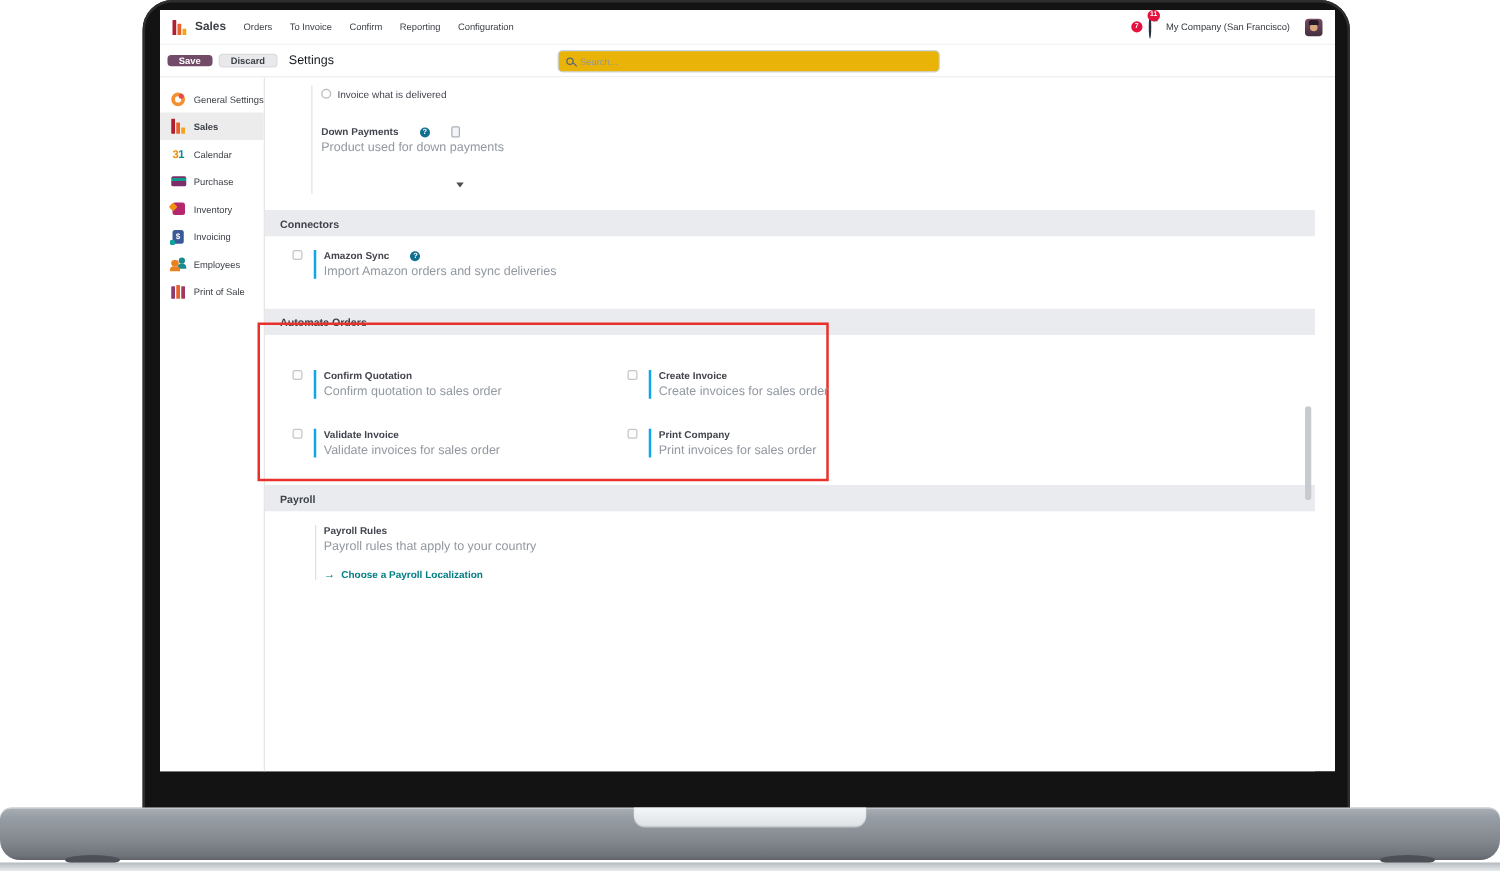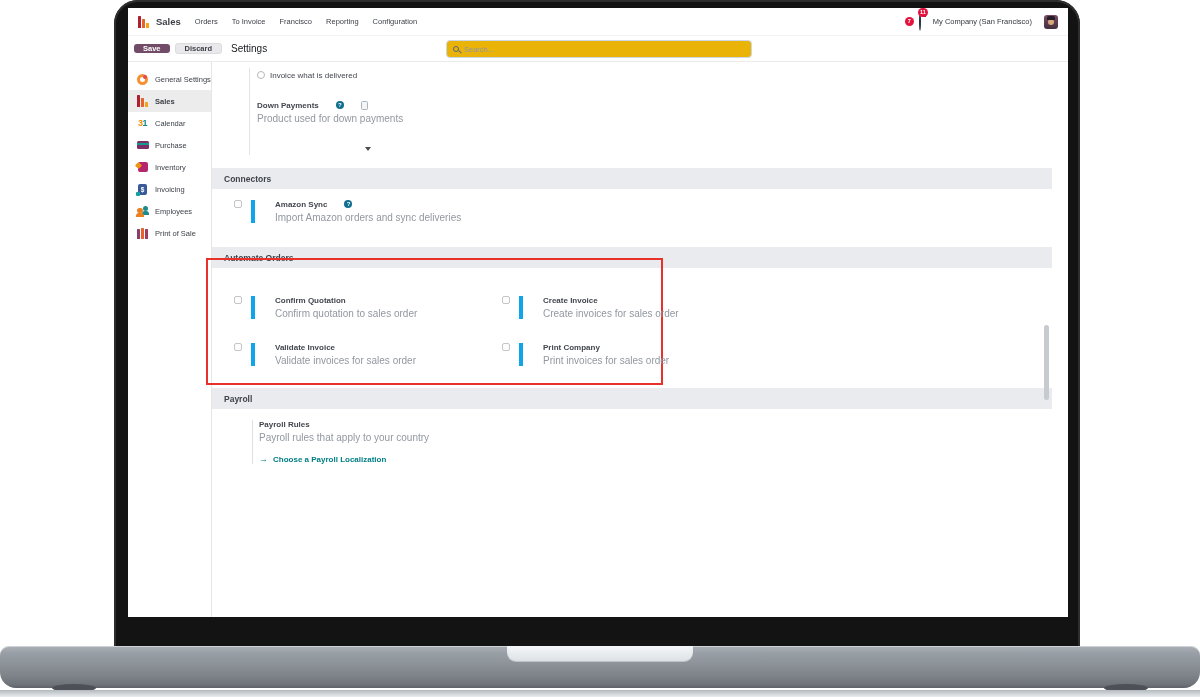--- a/index.html
+++ b/index.html
@@ -99,31 +99,31 @@
   .emp .p1b { position:absolute; left:0; top:7.5px; width:8px; height:4.5px; background:#e8821e; border-radius:3px 3px 0 0; }
   .pos { display:flex; align-items:flex-end; gap:1px; }
   .pos i { display:block; width:3px; height:10px; border-radius:.5px; }
   .pos .s1 { background:#8e3b6e; } .pos .s2 { background:#e8632c; height:11px; } .pos .s3 { background:#a03b5e; }
 
   .content { position:relative; width:840px; height:100%; background:#fff; }
 
   .section-header { position:absolute; left:0; width:840px; height:21px; background:#e9ebee;
     display:flex; align-items:center; padding-left:12px;
     font-size:8.5px; font-weight:bold; color:#3f434b; }
-  .setting-label { font-size:8px; font-weight:bold; color:#43464e; display:flex; align-items:flex-start; gap:17px; }
+  .setting-label { font-size:8px; font-weight:bold; color:#43464e; display:flex; align-items:flex-end; gap:17px; }
   .setting-desc { font-size:10px; color:#9298a0; margin-top:3px; }
   .checkbox { width:8px; height:8px; border:1px solid #c6c6c6; border-radius:2px; background:#fcfcfc;
     display:inline-block; flex:none; cursor:pointer; }
   .radio { width:8px; height:8px; border:1px solid #b8b8b8; border-radius:50%; background:#fff;
     display:inline-block; flex:none; cursor:pointer; }
   .help-dot { width:8px; height:8px; border-radius:50%; background:#0e6f8e; color:#fff;
     font-size:6px; font-weight:bold; display:inline-flex; align-items:center; justify-content:center; cursor:pointer; }
   .doc-icon { width:7px; height:9px; border:1px solid #aab2ba; border-radius:1.5px; background:#f3f5f7;
     display:inline-block; cursor:pointer; }
-  .vline-text { border-left:4px solid #0ea5e9; padding-left:20px; }
+  .vline-text { border-left:2px solid #0ea5e9; padding-left:6px; }
   .caret-down { width:0; height:0; border-left:3px solid transparent; border-right:3px solid transparent;
     border-top:4px solid #4a4e55; display:inline-block; cursor:pointer; }
   .auto-cell { position:absolute; display:flex; align-items:flex-start; gap:9px; }
   .red-box { position:absolute; left:-6px; top:196px; width:457px; height:127px;
     border:2px solid #e8312a; pointer-events:none; }
   .teal-link { font-size:8px; font-weight:bold; color:#017e84; display:flex; align-items:center;
     gap:5px; cursor:pointer; }
   .teal-link .arrow { font-size:9px; }
   .scroll-thumb { position:absolute; right:3px; top:263px; width:5px; height:75px;
     background:#c7cace; border-radius:3px; cursor:pointer; }
@@ -142,21 +142,21 @@
 
   <div class="topnav">
     <span class="bars">
         <i class="b1"></i>
         <i class="b2"></i>
         <i class="b3"></i>
       </span>
     <span class="app-name">Sales</span>
     <span class="menu-item">Orders</span>
     <span class="menu-item">To Invoice</span>
-    <span class="menu-item">Francisco</span>
+    <span class="menu-item">Confirm</span>
     <span class="menu-item">Reporting</span>
     <span class="menu-item">Configuration</span>
     <div class="nav-right">
       <span class="icon-wrap">
         <span class="bubble"></span>
         <span class="badge">7</span>
       </span>
       <span class="icon-wrap">
         <span class="clock"></span>
         <span class="badge">11</span>

